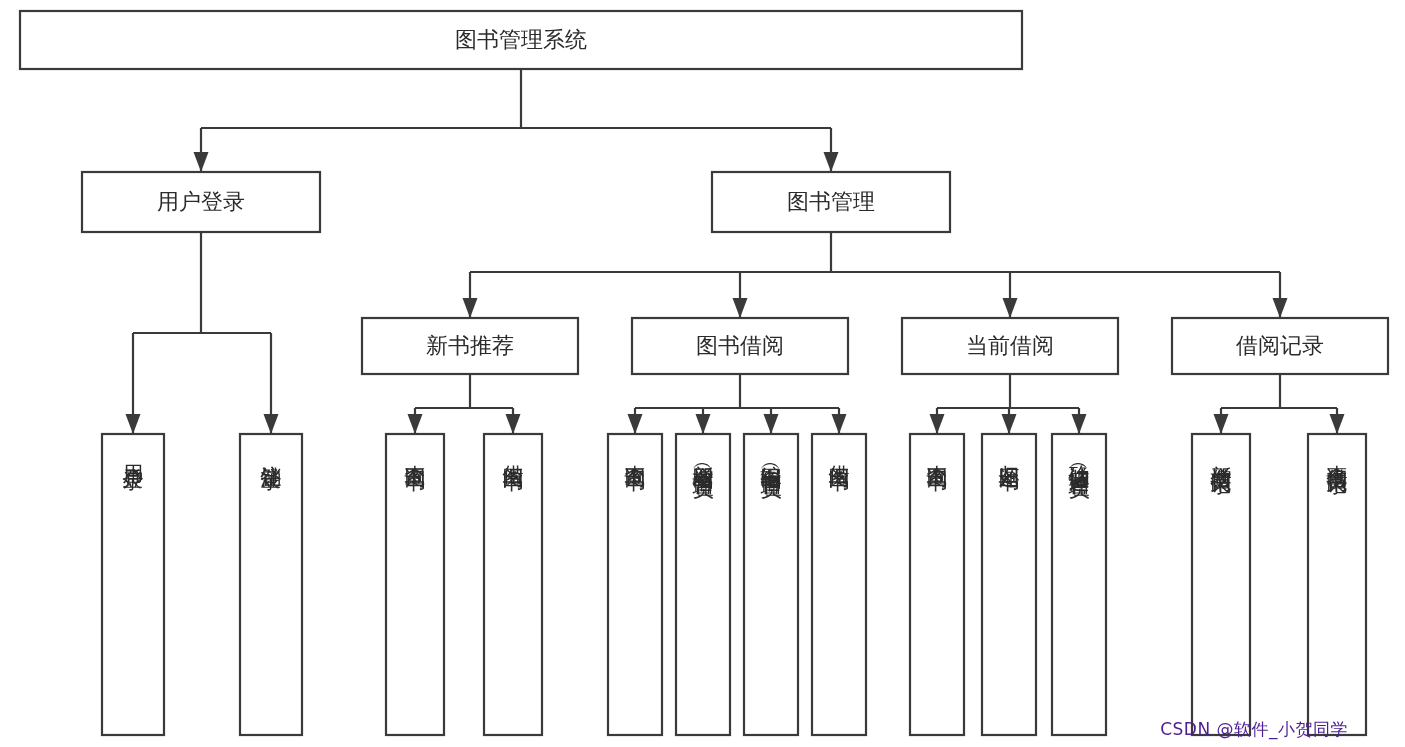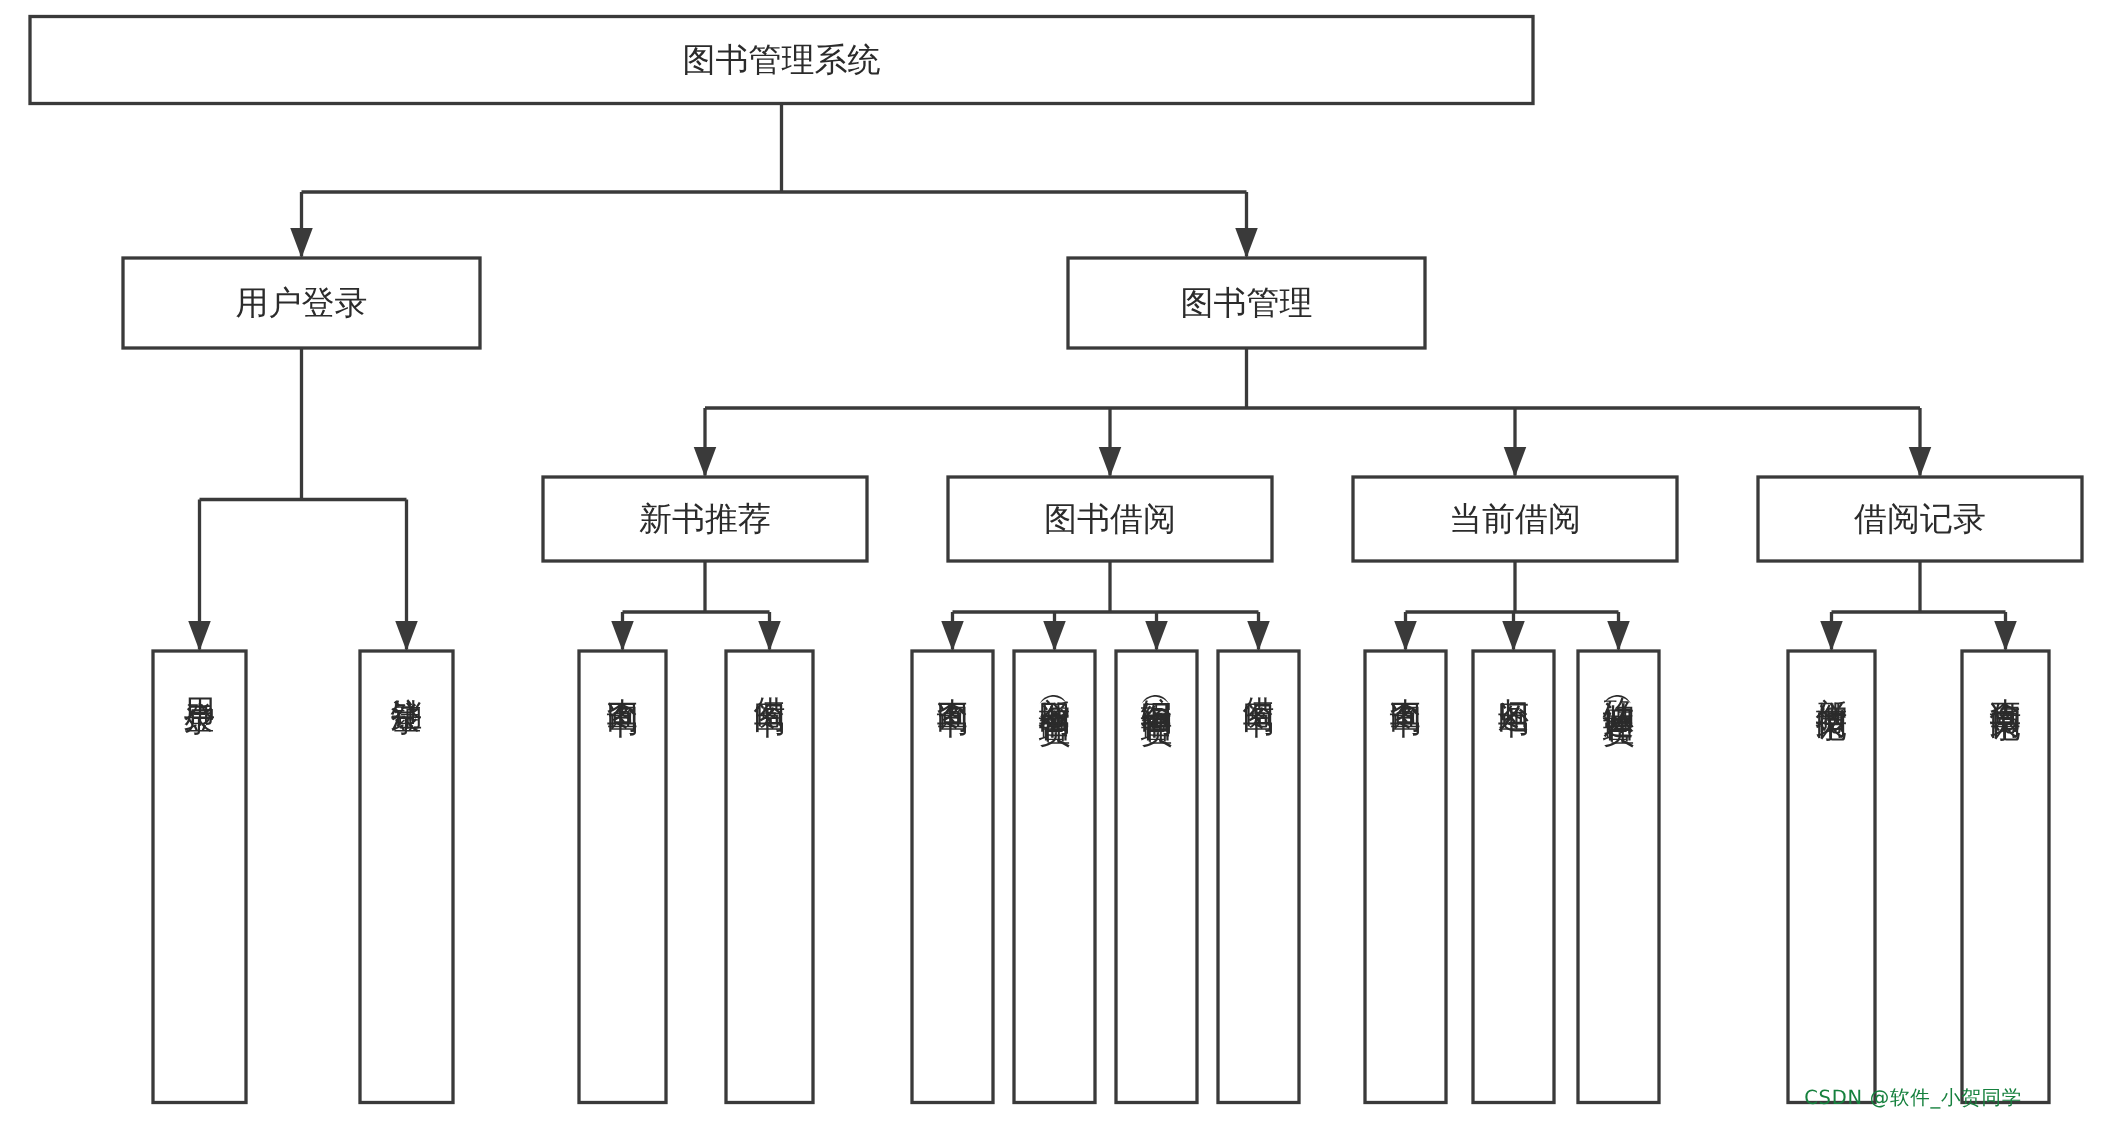--- a/index.html
+++ b/index.html
@@ -66,22 +66,22 @@
     line-height: 1.05;
     letter-spacing: 2px;
     color: #2b2b2b;
     white-space: nowrap;
   }
   .watermark {
     position: absolute;
     right: 8px;
     bottom: 6px;
     font-family: "DejaVu Sans", "Liberation Sans", sans-serif;
-    font-size: 13px;
-    color: #15803d;
+    font-size: 17px;
+    color: #4c1d95;
     letter-spacing: 0.5px;
     white-space: nowrap;
   }
 </style>
 </head>
 <body>
 
 <div id="diagram-root">
 
   <svg class="diagram-canvas" viewBox="0 0 1405 747" xmlns="http://www.w3.org/2000/svg">

